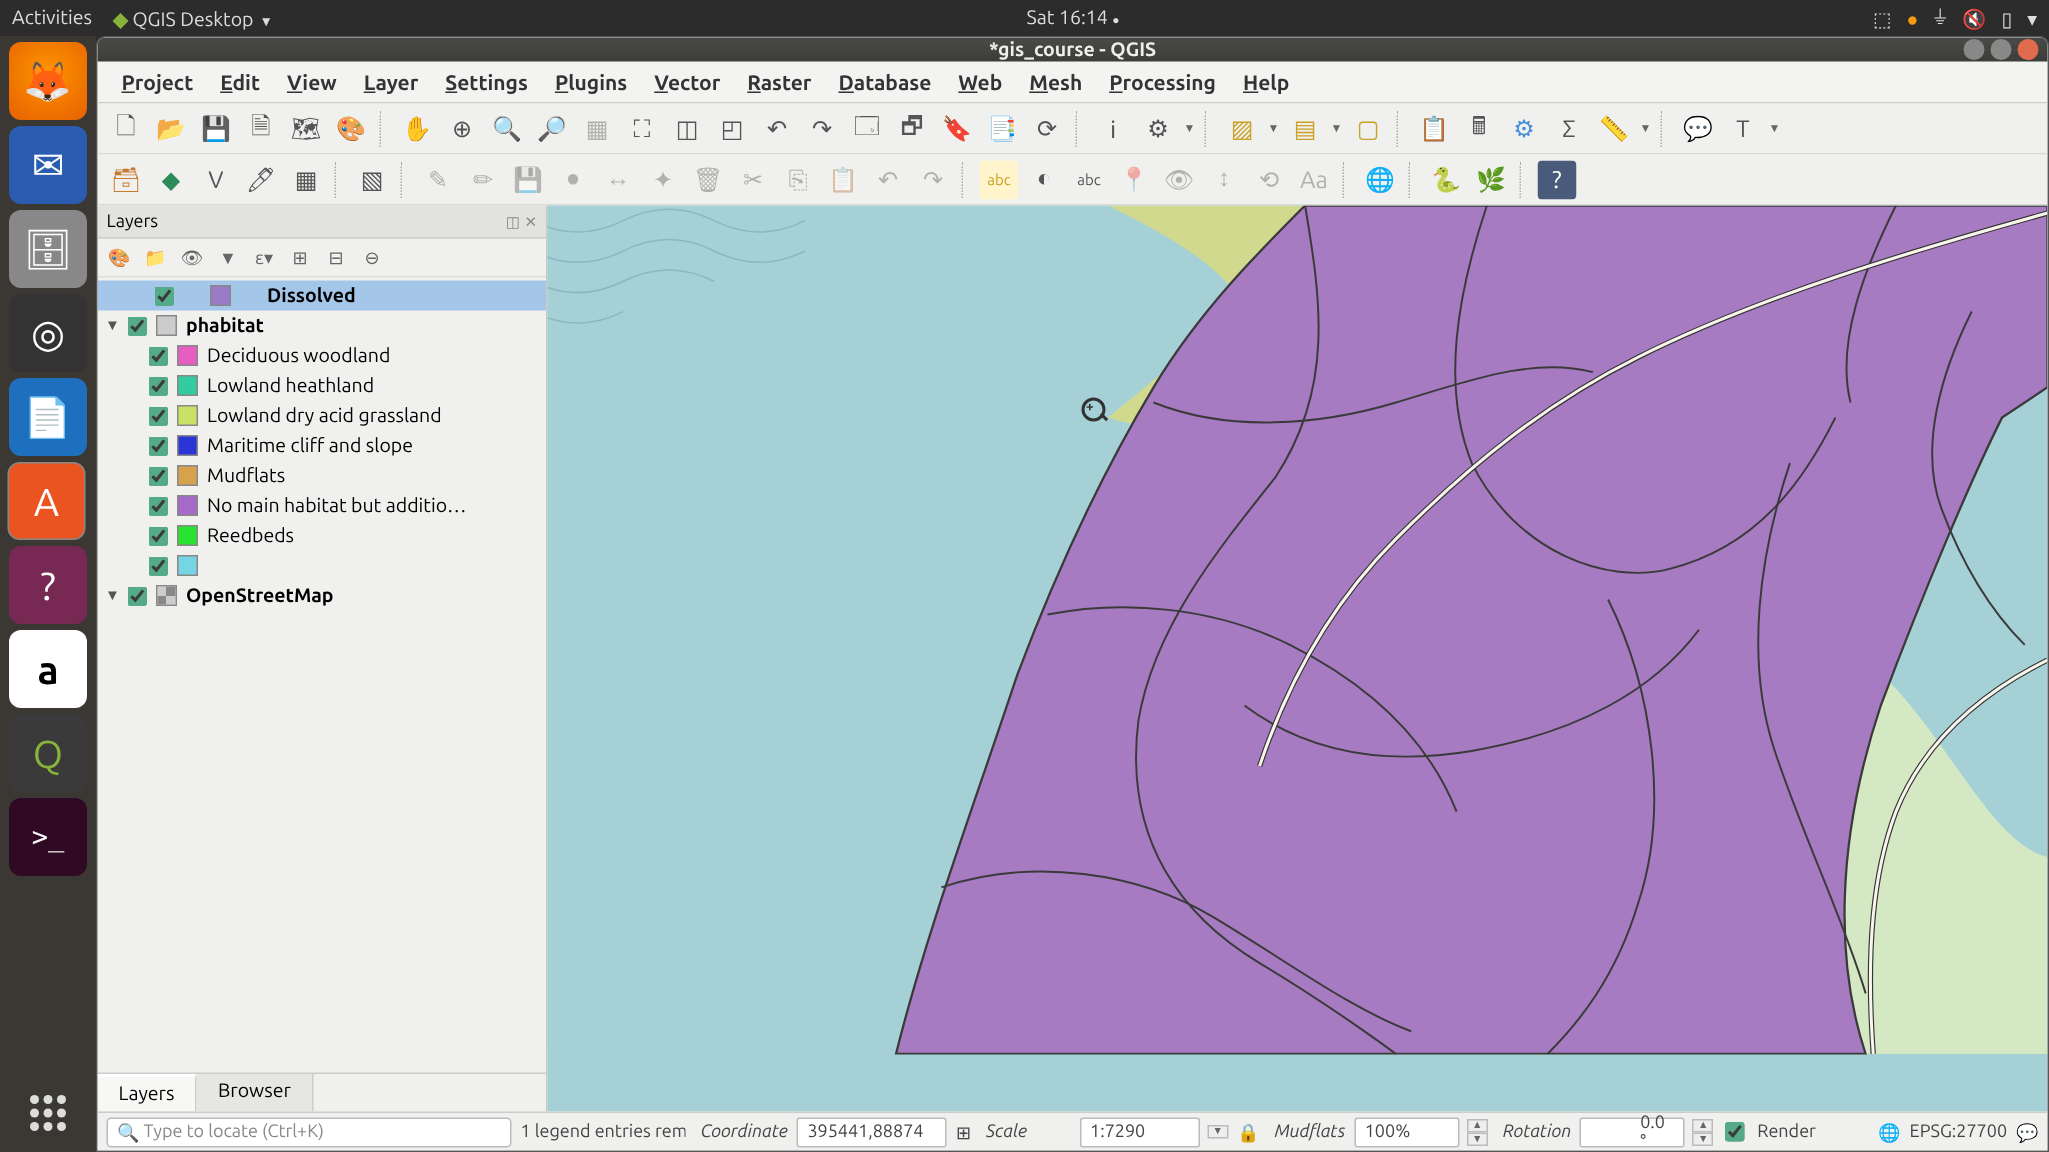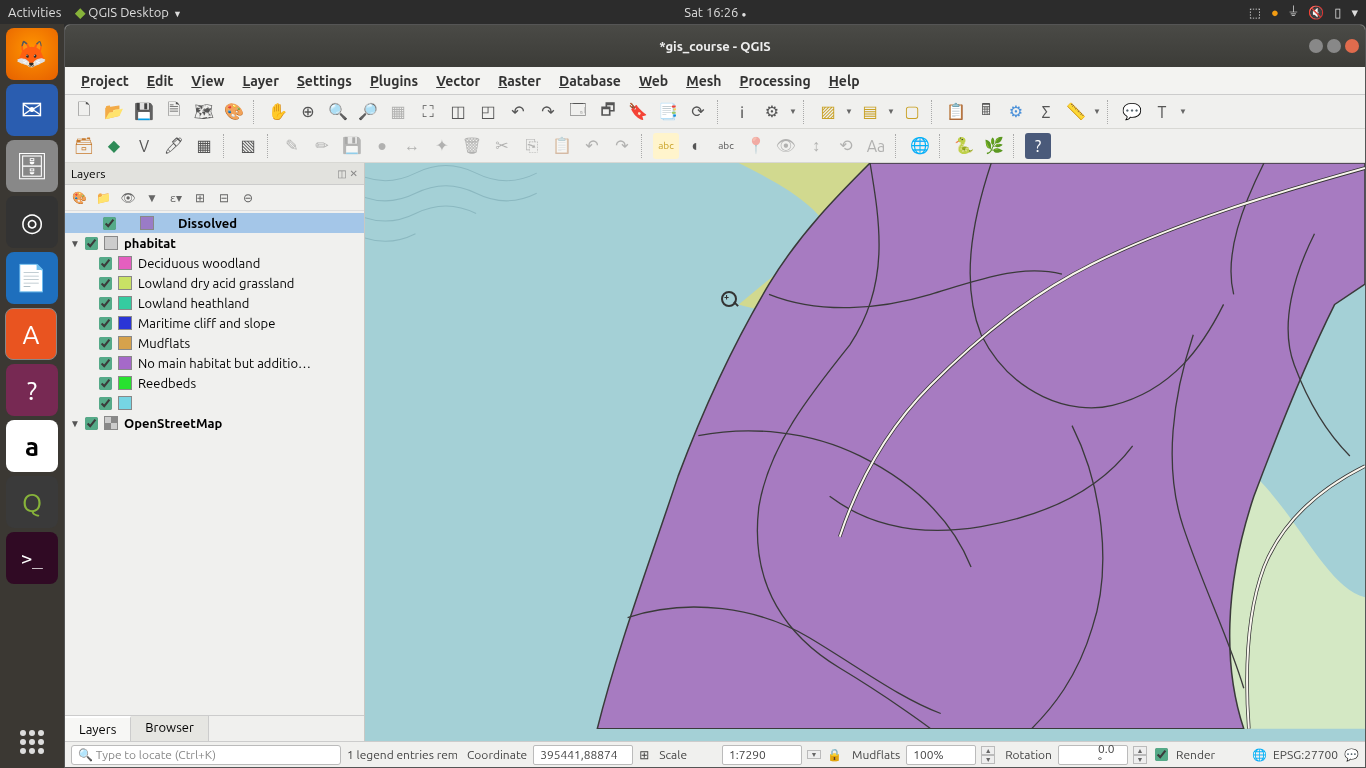--- a/index.html
+++ b/index.html
@@ -24,21 +24,21 @@
 .launcher .help { background: #772953; }
 .launcher .az { background: #fff; color:#000; font-weight:bold; }
 .launcher .qgis { background: #3a3a3a; color:#87b33a;}
 .launcher .term { background: #300a24; font-family: monospace; font-size:18px;}
 .launcher .apps { background: transparent; }
 .dots { display:grid; grid-template-columns:repeat(3,6px); grid-template-rows:repeat(3,6px); gap:3px;}
 .dots span{width:6px;height:6px;background:#ddd;border-radius:50%;}
 
 
 .qgis-window { position: absolute; left: 64px; top: 24px; right: 0; bottom: 0; background: #f0f0ee; display: flex; flex-direction: column; border: 1px solid #555; border-radius: 6px 6px 0 0; overflow: hidden;}
-.titlebar { height: 42px; background: linear-gradient(#4a4a46,#3c3c38); color: #eee; display: flex; align-items: center; justify-content: center; font-size: 13px; font-weight: bold; position: relative; }
+.titlebar { height: 16px; background: linear-gradient(#4a4a46,#3c3c38); color: #eee; display: flex; align-items: center; justify-content: center; font-size: 13px; font-weight: bold; position: relative; }
 .titlebar .winbtns { position:absolute; right:6px; display:flex; gap:4px;}
 .titlebar .wb { width:14px;height:14px;border-radius:50%;background:#888;}
 .titlebar .wb.close{background:#e06b4d;}
 
 
 .menubar { height: 28px; background: #f3f3f1; display: flex; align-items: center; padding: 0 8px; gap: 2px; font-size: 14px; color: #333; border-bottom: 1px solid #ccc;}
 .menubar .mitem { padding: 2px 8px; cursor: pointer; font-weight: bold; }
 .menubar .mitem u { text-decoration: underline; }
 
 
@@ -73,36 +73,36 @@
 .mapwrap{flex:1;position:relative;background:#a4d0d6;}
 .cursor-mag{position:absolute;left:356px;top:128px;width:20px;height:20px;}
 .cursor-mag::before{content:"";position:absolute;width:12px;height:12px;border:2px solid #333;border-radius:50%;}
 .cursor-mag::after{content:"";position:absolute;width:6px;height:2px;background:#333;transform:rotate(45deg);left:12px;top:12px;}
 .cursor-mag .plus{position:absolute;left:3px;top:1px;font-size:9px;color:#333;font-weight:bold;}
 
 
 .statusbar{height:26px;background:#f0f0ee;border-top:1px solid #ccc;display:flex;align-items:center;font-size:12px;color:#444;gap:6px;padding:0 6px;}
 .loc-input{flex:0 0 270px;height:20px;border:1px solid #bbb;border-radius:3px;display:flex;align-items:center;padding:0 6px;color:#888;background:#fff;}
 .stat-field{height:20px;border:1px solid #bbb;background:#fff;padding:0 6px;display:flex;align-items:center;border-radius:2px;}
-.stat-lbl{margin-left:4px;}
+.stat-lbl{margin-left:4px;font-style:italic;}
 .spin{width:14px;display:flex;flex-direction:column;font-size:7px;line-height:7px;color:#666;margin-left:-1px;}
 .spin span{border:1px solid #bbb;background:#eee;text-align:center;cursor:pointer;}
 </style>
 </head>
 <body>
 
 <div class="top-panel">
   <div class="left">
     <span>Activities</span>
     <span>
       <span style="color:#87b33a;font-weight:bold;">◆</span>
       <span>QGIS Desktop</span><span class="dd">▼</span>
     </span>
   </div>
-  <div class="center"><span>Sat 16:26</span> <span style="font-size:8px;">●</span></div>
+  <div class="center"><span>Sat 16:14</span> <span style="font-size:8px;">●</span></div>
   <div class="right">
     <span>⬚</span>
     <span style="color:#f39c12;">●</span>
     <span>⏚</span>
     <span>🔇</span>
     <span>▯</span>
     <span>▾</span>
   </div>
 </div>
 
@@ -280,29 +280,29 @@
             <span class="tw"></span>
             <span class="tw"></span>
             <input type="checkbox" checked="" class="cb" style="">
             <span class="sw" style="background:#e45fbf"></span>
             <span class="lbl">Deciduous woodland</span>
           </div>
           <div class="tree-row">
             <span class="tw"></span>
             <span class="tw"></span>
             <input type="checkbox" checked="" class="cb" style="">
+            <span class="sw" style="background:#35cba0"></span>
+            <span class="lbl">Lowland heathland</span>
+          </div>
+          <div class="tree-row">
+            <span class="tw"></span>
+            <span class="tw"></span>
+            <input type="checkbox" checked="" class="cb" style="">
             <span class="sw" style="background:#c9e265"></span>
             <span class="lbl">Lowland dry acid grassland</span>
-          </div>
-          <div class="tree-row">
-            <span class="tw"></span>
-            <span class="tw"></span>
-            <input type="checkbox" checked="" class="cb" style="">
-            <span class="sw" style="background:#35cba0"></span>
-            <span class="lbl">Lowland heathland</span>
           </div>
           <div class="tree-row">
             <span class="tw"></span>
             <span class="tw"></span>
             <input type="checkbox" checked="" class="cb" style="">
             <span class="sw" style="background:#2a35d6"></span>
             <span class="lbl">Maritime cliff and slope</span>
           </div>
           <div class="tree-row">
             <span class="tw"></span>

